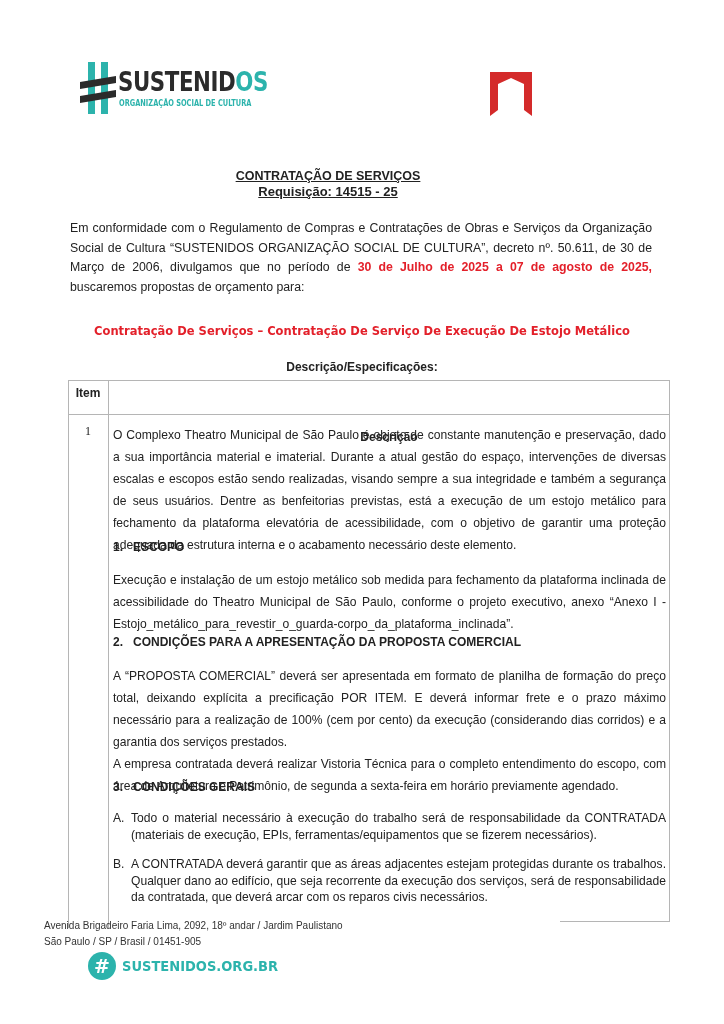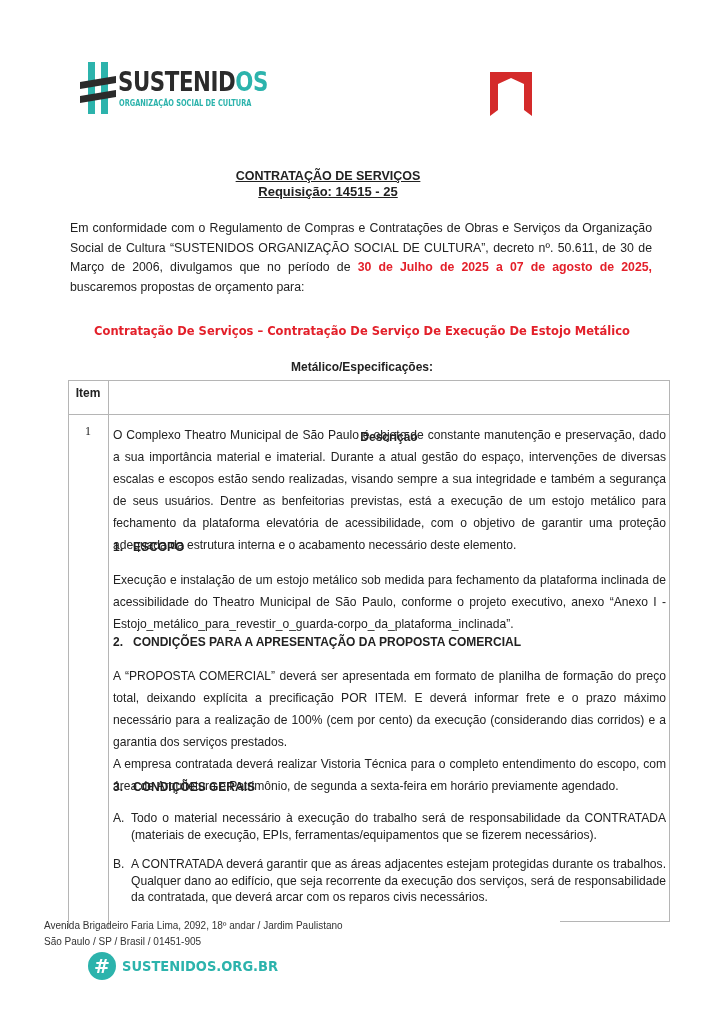--- a/index.html
+++ b/index.html
@@ -73,21 +73,21 @@
     <path d="M0,0 H42 V44 L34,38 V12 L21,6 L8,12 V38 L0,44 Z" fill="#d42a2a"></path>
   </svg>
 </div>
 
 <div class="abs title title1">CONTRATAÇÃO DE SERVIÇOS</div>
 <div class="abs title title2">Requisição: 14515 - 25</div>
 
 <div class="abs intro"><span>Em conformidade com o Regulamento de Compras e Contratações de Obras e Serviços da Organização Social de Cultura “SUSTENIDOS ORGANIZAÇÃO SOCIAL DE CULTURA”, decreto nº. 50.611, de 30 de Março de 2006, divulgamos que no período de </span><span class="red">30 de Julho de 2025 a 07 de agosto de 2025,</span><span> buscaremos propostas de orçamento para:</span></div>
 
 <div class="abs subject">Contratação De Serviços – Contratação De Serviço De Execução De Estojo Metálico</div>
-<div class="abs desc-head">Metálico/Especificações:</div>
+<div class="abs desc-head">Descrição/Especificações:</div>
 
 <div>
   <div class="tbl-line" style="left:68px; top:380px; width:602px; height:1px;"></div>
   <div class="tbl-line" style="left:68px; top:414px; width:602px; height:1px;"></div>
   <div class="tbl-line" style="left:68px; top:380px; width:1px; height:548px;"></div>
   <div class="tbl-line" style="left:108px; top:380px; width:1px; height:548px;"></div>
   <div class="tbl-line" style="left:669px; top:380px; width:1px; height:542px;"></div>
   <div class="tbl-line" style="left:560px; top:921px; width:110px; height:1px;"></div>
 </div>
 

